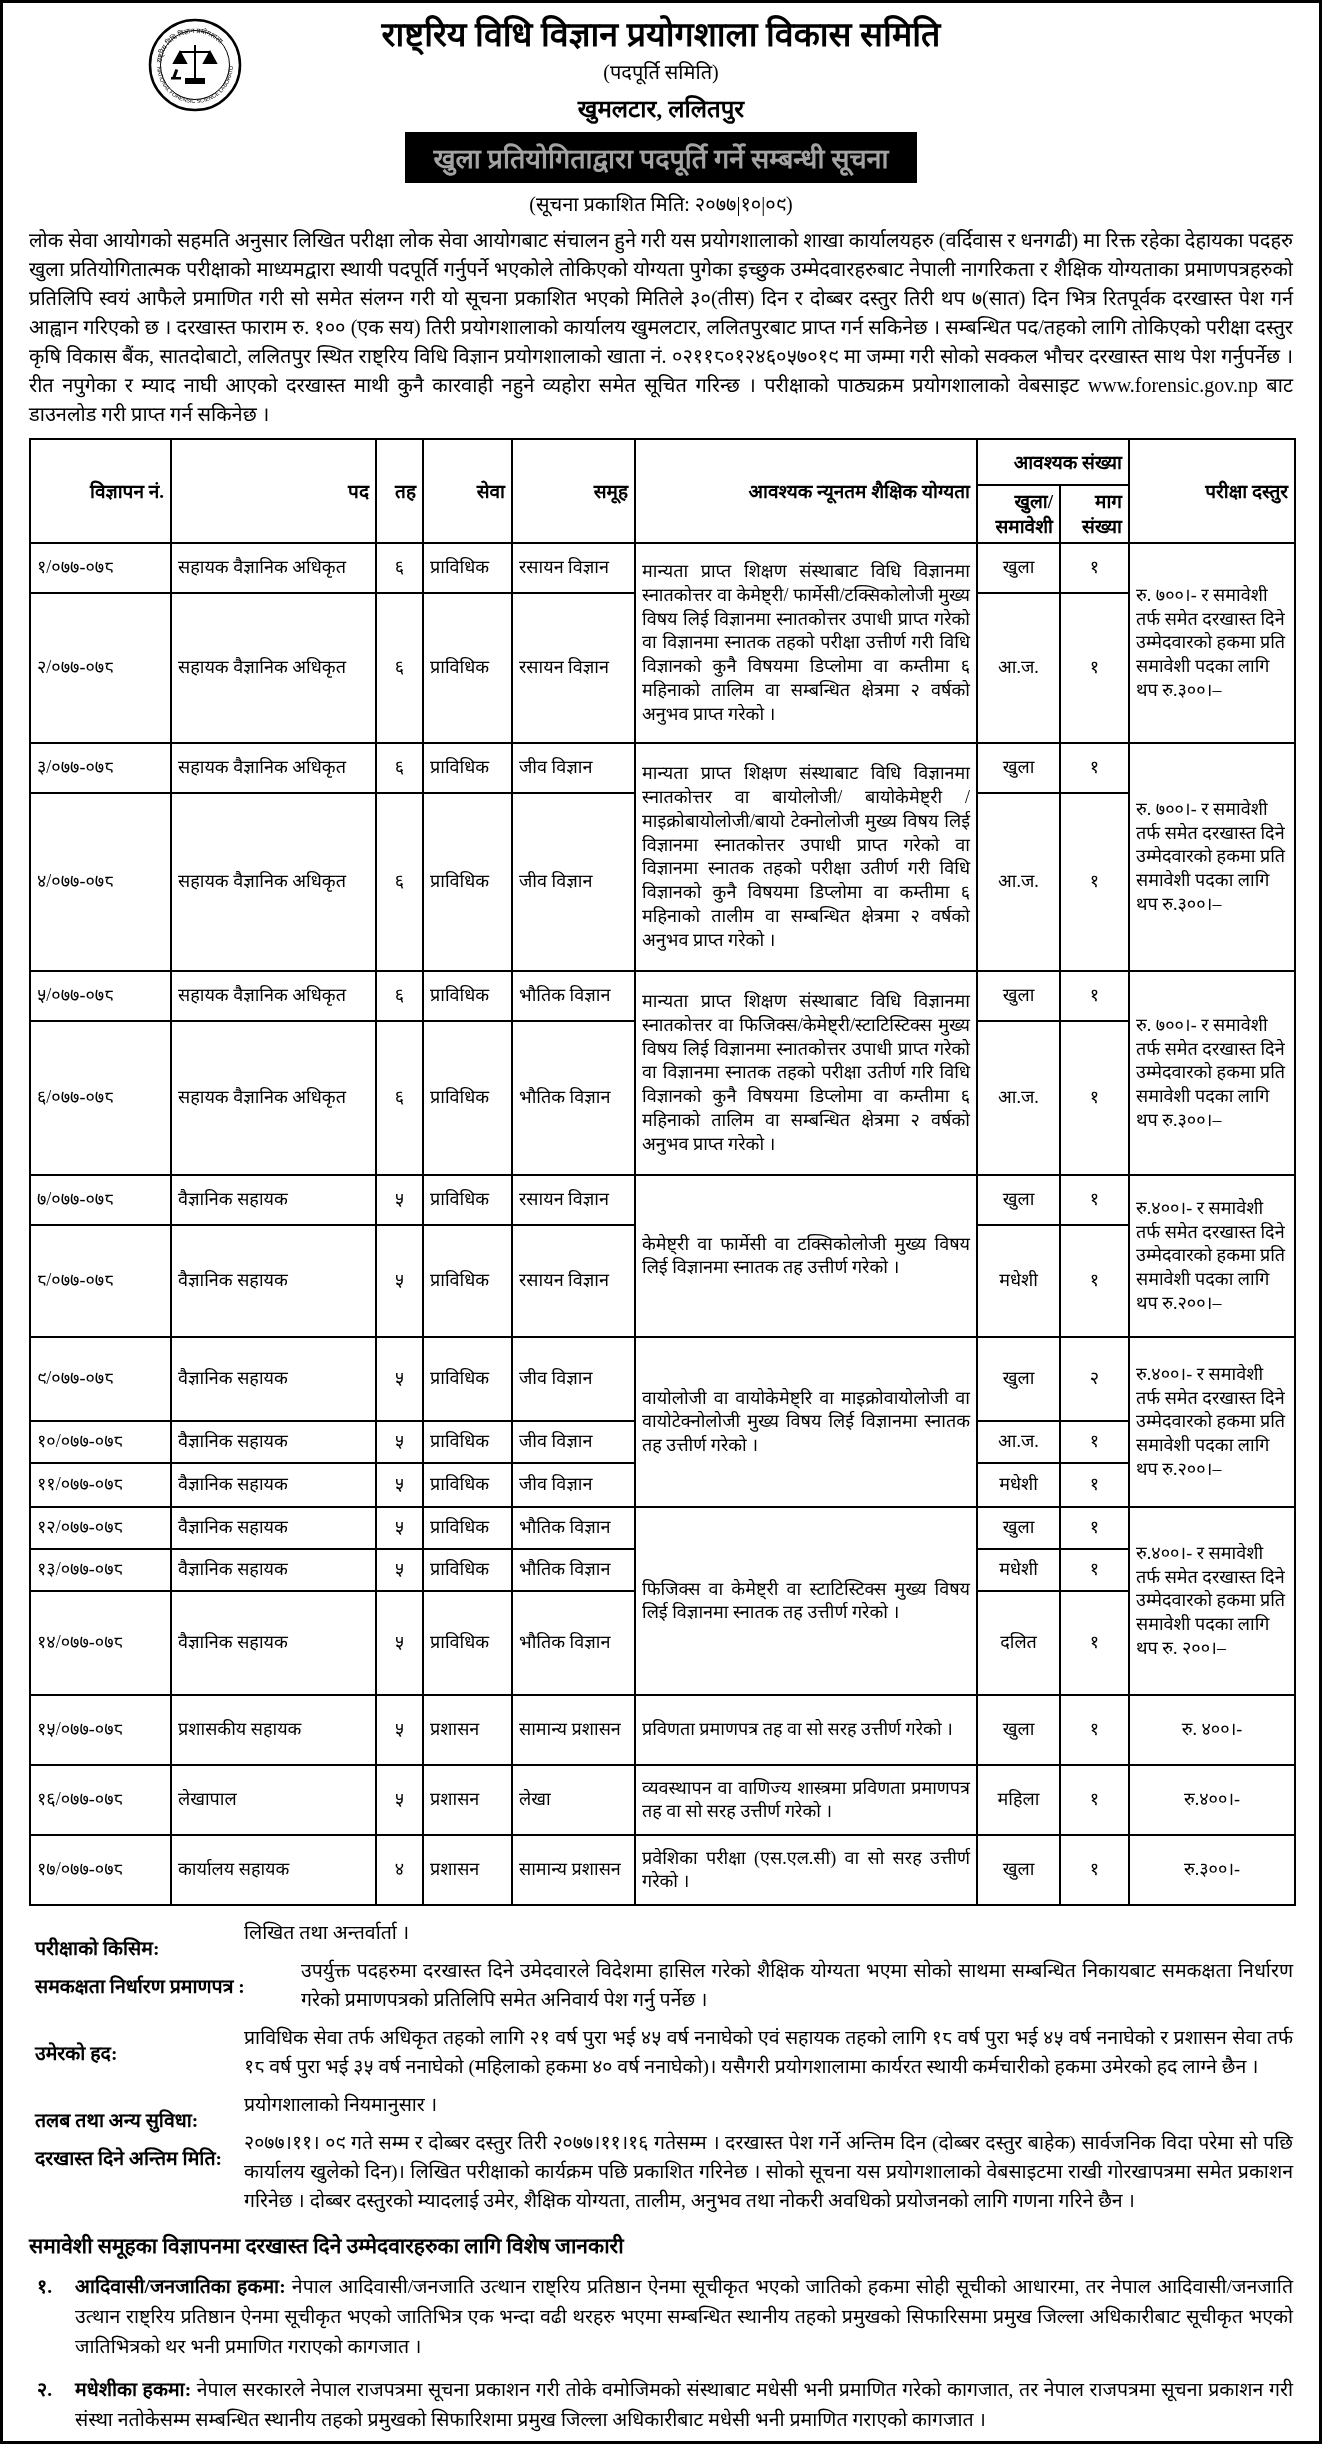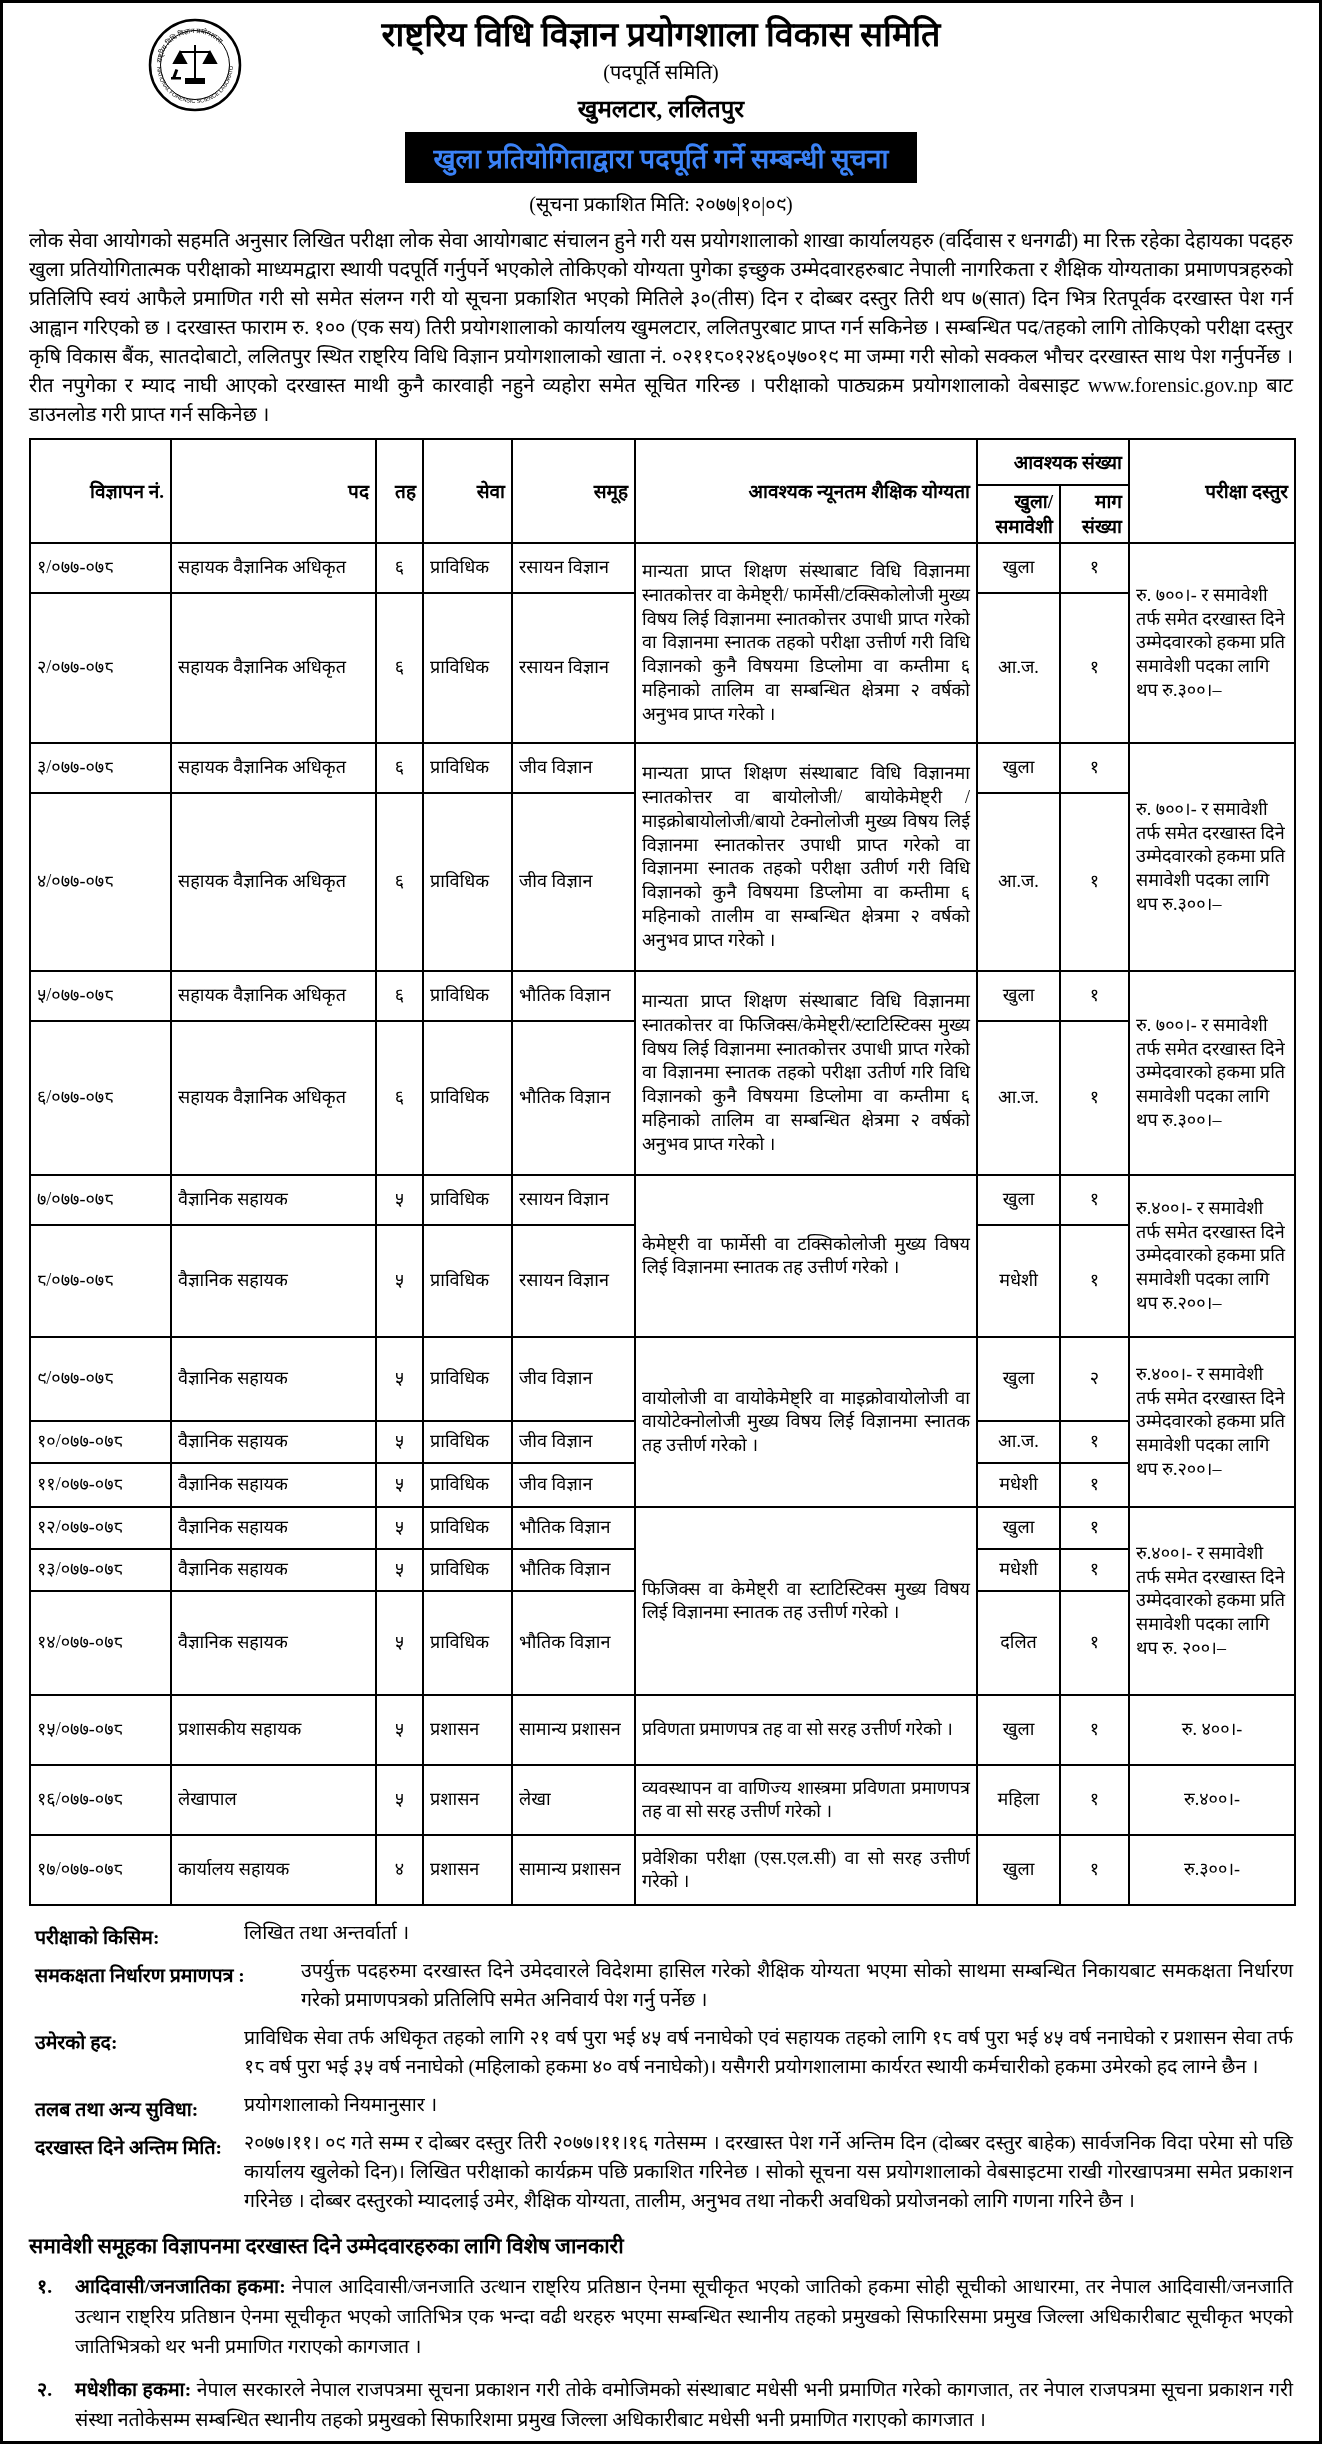--- a/index.html
+++ b/index.html
@@ -9,21 +9,21 @@
     padding:12px 26px 0 26px;
     font-family:"Liberation Serif","DejaVu Serif",serif;
   }
   
   .header{position:relative;text-align:center;}
   .logo{position:absolute;left:118px;top:2px;width:96px;height:96px;}
   .org-name{font-size:34px;font-weight:bold;line-height:1.15;}
   .sub-title{font-size:20px;margin-top:4px;}
   .address{font-size:24px;font-weight:bold;margin-top:6px;}
   .phone{font-size:20px;margin-top:4px;}
-  .banner{display:inline-block;background:#000;color:#3b82f6;font-weight:bold;
+  .banner{display:inline-block;background:#000;color:#a3a3a3;font-weight:bold;
           font-size:27px;padding:7px 28px;margin-top:8px;}
   .pubdate{font-size:20px;margin-top:7px;}
   
   .intro{font-size:20px;line-height:29px;text-align:justify;margin-top:9px;}
   
   table.vac{border-collapse:collapse;width:100%;table-layout:fixed;margin-top:9px;}
   table.vac th,table.vac td{border:2px solid #000;padding:3px 6px;font-size:18px;
           line-height:1.32;vertical-align:middle;overflow:hidden;word-wrap:break-word;}
   table.vac th{font-weight:bold;text-align:right;font-size:19px;}
   td.l{text-align:left;}
@@ -31,21 +31,21 @@
   td.q{text-align:left;vertical-align:middle;text-align:justify;}
   td.f{text-align:left;vertical-align:top;padding-top:6px;}
   td.fc{text-align:center;}
   tr.h30{height:30px}tr.h42{height:42px}tr.h44{height:44px}tr.h46{height:46px}
   tr.h50{height:50px}tr.h70{height:70px}tr.h84{height:84px}tr.h104{height:104px}
   tr.h112{height:112px}tr.h150{height:150px}tr.h154{height:154px}tr.h178{height:178px}
   
   .details{margin-top:12px;}
   .detail{position:relative;padding-left:215px;font-size:19.5px;line-height:29px;
           margin-top:9px;text-align:justify;}
-  .detail .lbl{position:absolute;left:6px;top:5px;font-weight:bold;white-space:nowrap;}
+  .detail .lbl{position:absolute;left:6px;top:16px;font-weight:bold;white-space:nowrap;}
   .detail.wide{padding-left:272px;}
   
   .sp-heading{font-size:21px;font-weight:bold;margin-top:16px;}
   .sp-item{position:relative;padding-left:46px;font-size:19.5px;line-height:30px;
            margin-top:13px;text-align:justify;}
   .sp-item .no{position:absolute;left:8px;top:0;font-weight:bold;}
   .sp-item .lbl{font-weight:bold;}
 </style>
 </head>
 <body>

